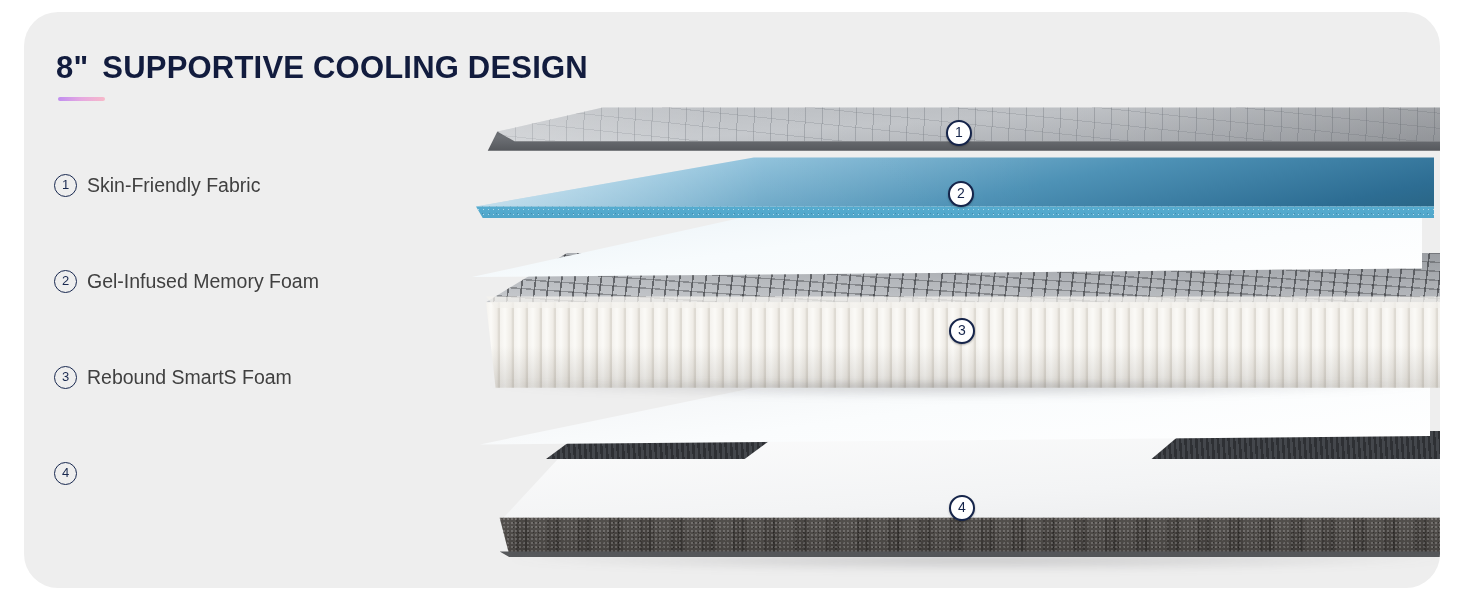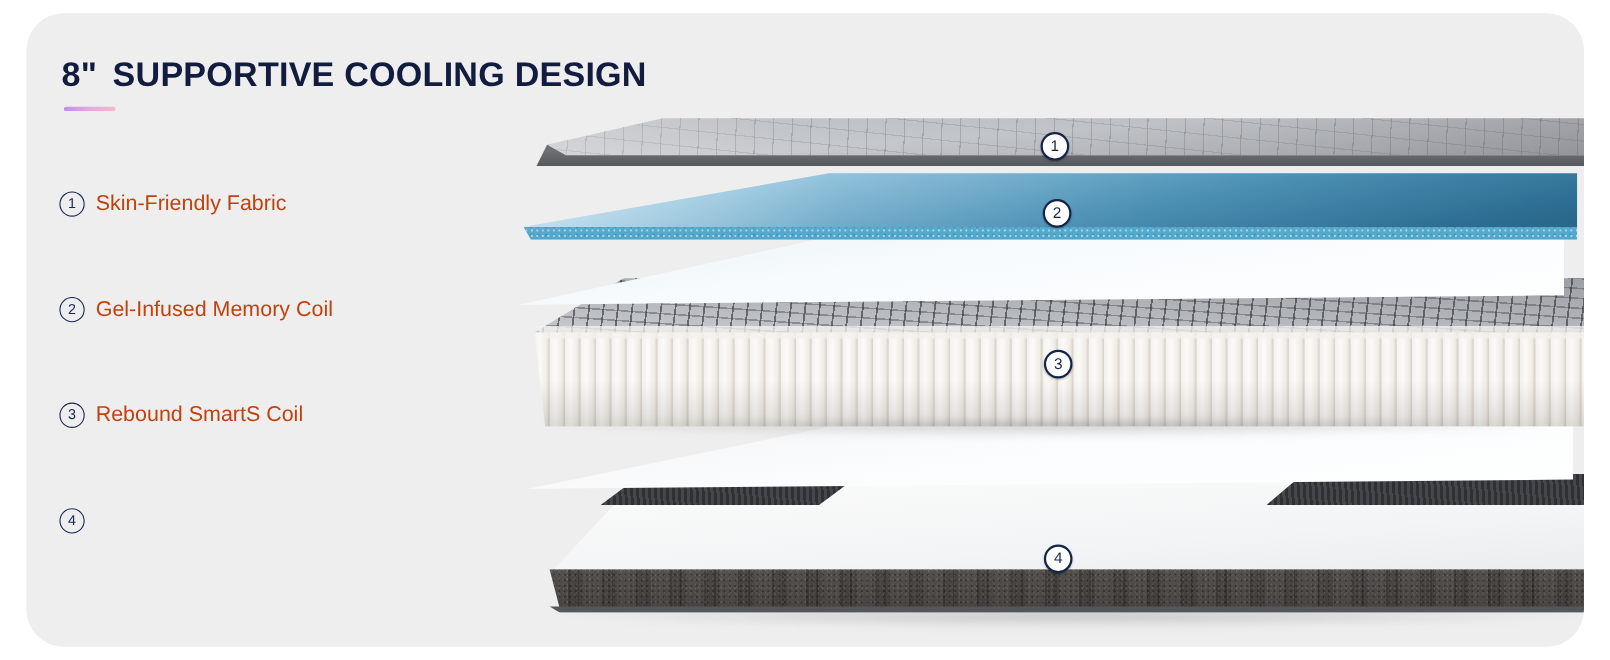--- a/index.html
+++ b/index.html
@@ -66,21 +66,21 @@
     border: 1.6px solid #18284f;
     border-radius: 50%;
     color: #18284f;
     font-size: 13px;
     line-height: 20px;
     text-align: center;
     margin-right: 10px;
   }
   .legend-label {
     font-size: 19.5px;
-    color: #c2410c;
+    color: #404040;
     white-space: nowrap;
   }
 
   
   .stage {
     position: absolute;
     left: 440px;
     top: 0;
     width: 976px;
     height: 576px;
@@ -268,25 +268,25 @@
     <div class="title-underline"></div>
   </div>
 
   <div class="legend">
     <div class="legend-item">
       <span class="legend-badge">1</span>
       <span class="legend-label">Skin-Friendly Fabric</span>
     </div>
     <div class="legend-item">
       <span class="legend-badge">2</span>
-      <span class="legend-label">Gel-Infused Memory Coil</span>
+      <span class="legend-label">Gel-Infused Memory Foam</span>
     </div>
     <div class="legend-item">
       <span class="legend-badge">3</span>
-      <span class="legend-label">Rebound SmartS Coil</span>
+      <span class="legend-label">Rebound SmartS Foam</span>
     </div>
     <div class="legend-item">
       <span class="legend-badge">4</span>
     </div>
   </div>
 
   <div class="stage">
 
     <div class="layer l1">
       <div class="face"></div>

